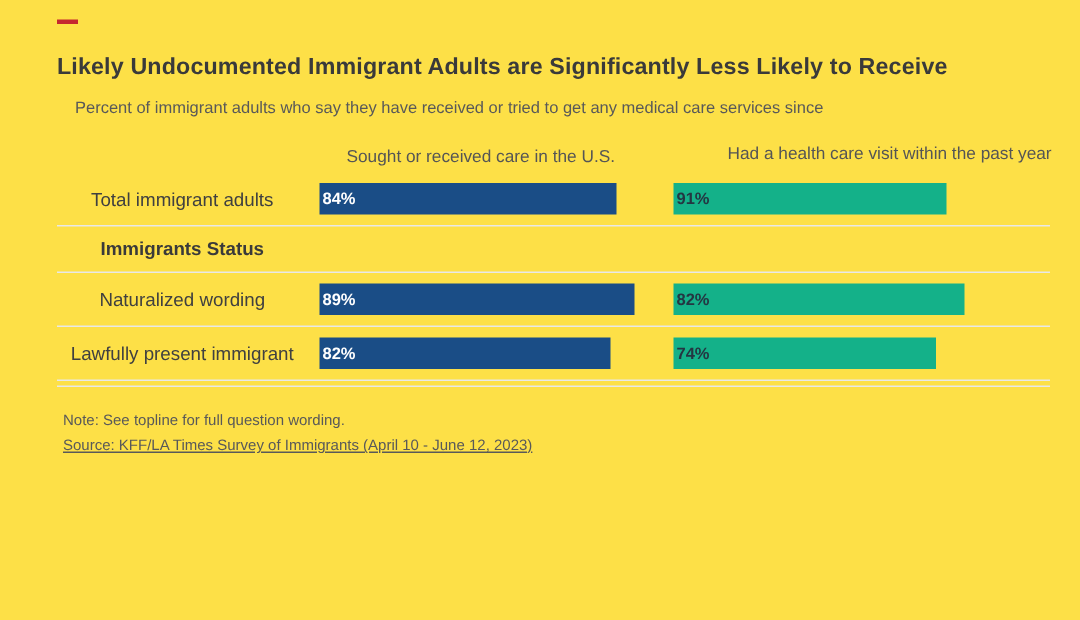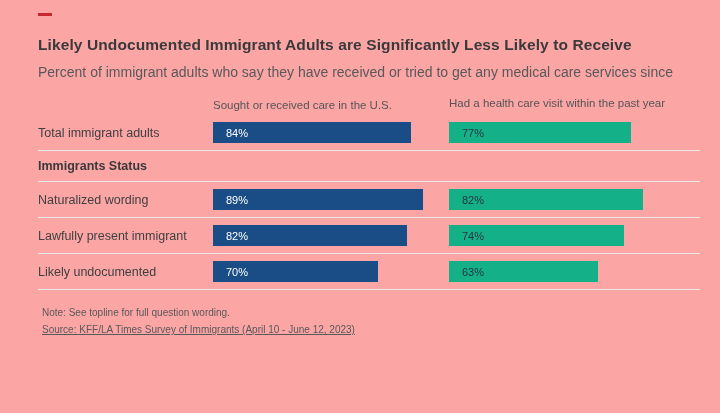--- a/index.html
+++ b/index.html
@@ -4,21 +4,21 @@
 <style>
   html, body {
     margin: 0;
     padding: 0;
     background: #ffffff;
   }
   .page {
     position: relative;
     width: 720px;
     height: 413px;
-    background: #fca5a5;
+    background: #fde047;
     font-family: "Liberation Sans", sans-serif;
     overflow: hidden;
   }
   .accent-mark {
     position: absolute;
     left: 38px;
     top: 13px;
     width: 14px;
     height: 3px;
   }
@@ -28,47 +28,49 @@
   .title {
     margin: 0;
     font-size: 15.5px;
     font-weight: bold;
     color: #3a3a3a;
     line-height: 21px;
     letter-spacing: 0.1px;
   }
   .title .line { display: block; }
   .subtitle {
-    margin: 10px 0 0 0;
-    font-size: 14px;
+    margin: 10px 0 0 12px;
+    font-size: 11px;
     line-height: 15.5px;
     color: #595959;
   }
   .subtitle .line { display: block; }
   .chart {
     margin-top: 15px;
     width: 662px;
   }
   .chart-head {
     display: grid;
     grid-template-columns: 175px 236px 236px;
     margin-bottom: 6px;
+    gap: 18px;
   }
   .col-header {
     font-size: 11.5px;
     line-height: 14.5px;
     color: #555555;
   }
   .col-header.first { padding-top: 2px; }
   .col-header.second { width: 232px; }
   .row {
     display: grid;
     grid-template-columns: 175px 236px 236px;
     align-items: center;
     height: 29px;
+    text-align: center;
   }
   .row.section-row { height: 24px; }
   .row-label {
     font-size: 12.5px;
     color: #404040;
     padding-right: 8px;
     white-space: nowrap;
   }
   .section-label {
     font-weight: bold;
@@ -77,22 +79,22 @@
   .track {
     height: 21px;
   }
   .bar {
     height: 21px;
     display: flex;
     align-items: center;
   }
   .bar-value {
     font-size: 11px;
-    font-weight: normal;
-    padding-left: 13px;
+    font-weight: bold;
+    padding-left: 2px;
     white-space: nowrap;
   }
   .divider {
     height: 1px;
     background: #e8e8e8;
     margin: 3px 0;
     width: 662px;
   }
   .note, .source {
     margin: 4px;
@@ -124,21 +126,21 @@
       <div id="chart-rows">
           <div class="row data-row">
             <div class="row-label">Total immigrant adults</div>
             <div class="track">
               <div class="bar" style="width: 84%; background: rgb(26, 77, 134);">
                 <span class="bar-value" style="color: rgb(255, 255, 255);">84%</span>
               </div>
             </div>
             <div class="track">
               <div class="bar" style="width: 77%; background: rgb(20, 177, 137);">
-                <span class="bar-value" style="color: rgb(36, 54, 66);">77%</span>
+                <span class="bar-value" style="color: rgb(36, 54, 66);">91%</span>
               </div>
             </div>
           </div>
           <div class="divider"></div>
           <div class="row section-row">
             <div class="row-label section-label">Immigrants Status</div>
           </div>
           <div class="divider"></div>
           <div class="row data-row">
             <div class="row-label">Naturalized wording</div>
@@ -161,32 +163,19 @@
                 <span class="bar-value" style="color: rgb(255, 255, 255);">82%</span>
               </div>
             </div>
             <div class="track">
               <div class="bar" style="width: 74%; background: rgb(20, 177, 137);">
                 <span class="bar-value" style="color: rgb(36, 54, 66);">74%</span>
               </div>
             </div>
           </div>
           <div class="divider"></div>
-          <div class="row data-row">
-            <div class="row-label">Likely undocumented</div>
-            <div class="track">
-              <div class="bar" style="width: 70%; background: rgb(26, 77, 134);">
-                <span class="bar-value" style="color: rgb(255, 255, 255);">70%</span>
-              </div>
-            </div>
-            <div class="track">
-              <div class="bar" style="width: 63%; background: rgb(20, 177, 137);">
-                <span class="bar-value" style="color: rgb(36, 54, 66);">63%</span>
-              </div>
-            </div>
-          </div>
           <div class="divider"></div>
         </div>
     </div>
     <p class="note">Note: See topline for full question wording.</p>
     <p class="source">Source: KFF/LA Times Survey of Immigrants (April 10 - June 12, 2023)</p>
   </div>
 </div>
 
 </body></html>

